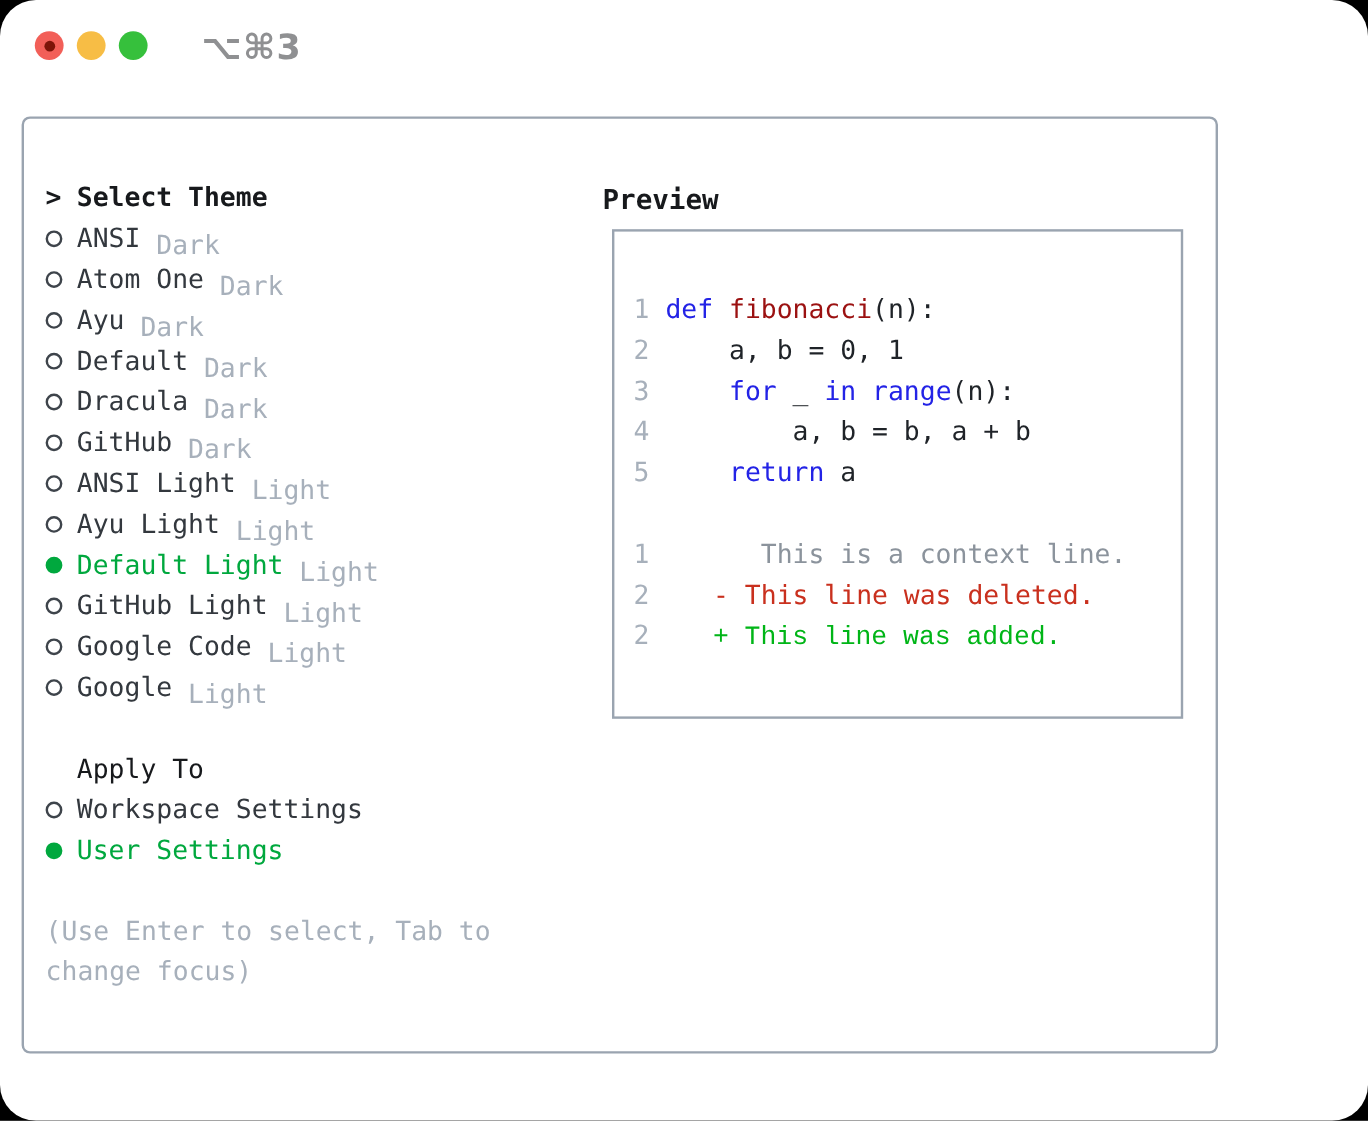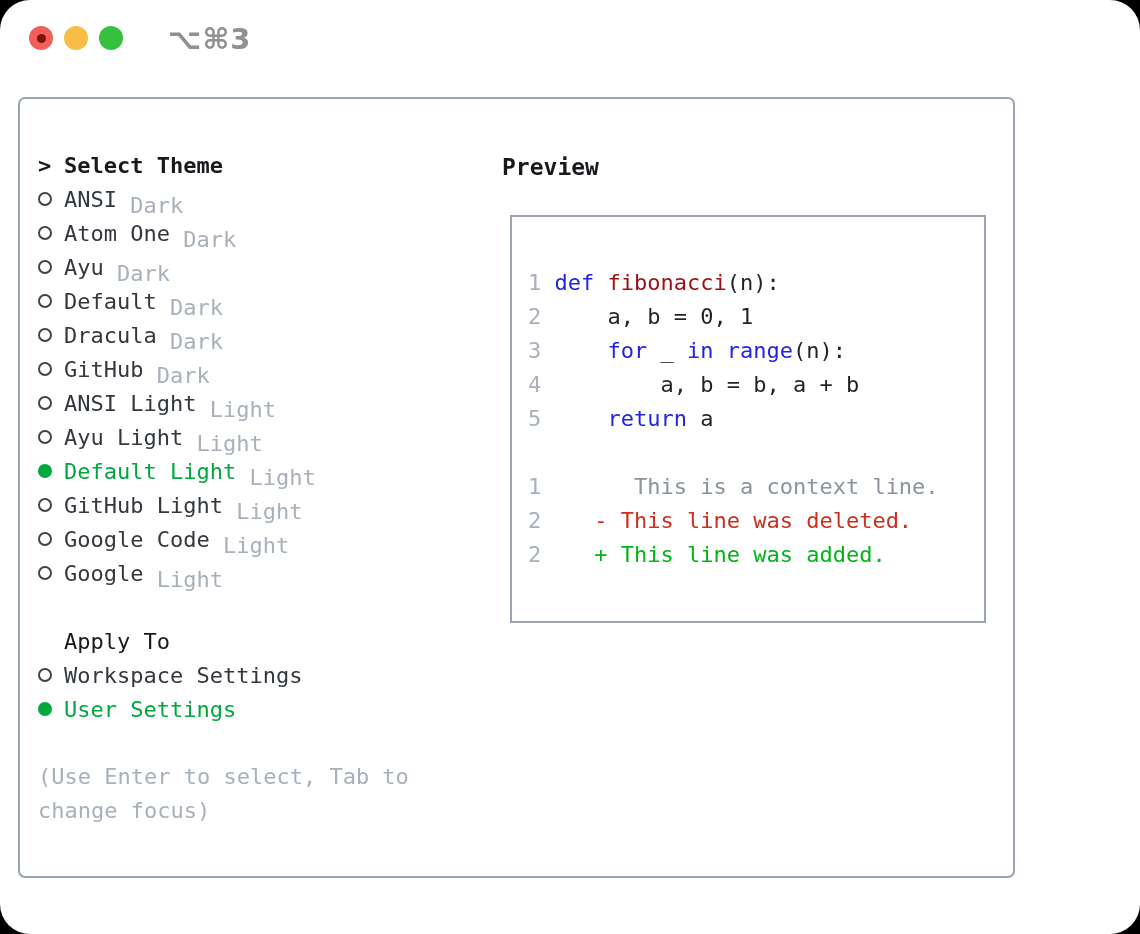--- a/index.html
+++ b/index.html
@@ -55,32 +55,32 @@
   .opt-name.green{color:var(--sel-green);}
   .opt-tag{color:var(--tag-gray);margin-top:12px;}
   .spacer{height:34px;}
   .hint{color:var(--hint-gray);line-height:34px;white-space:normal;width:440px;}
   
   .preview-title{
     position:absolute;left:482px;top:51px;font-size:23px;font-weight:700;
     color:var(--header-black);line-height:34px;
   }
   .preview-box{
-    position:absolute;left:490px;top:116px;width:476px;height:408px;
+    position:absolute;left:490px;top:92px;width:476px;height:408px;
     border:2px solid var(--border-gray);background:#fff;
     padding:49px 0 0 16px;font-size:22px;overflow:hidden;
   }
   .pline{height:34px;line-height:34px;white-space:pre;}
   .num{color:var(--linenum);}
   .kw{color:var(--kw-blue);}
   .fn{color:var(--fn-red);}
   .pl{color:var(--code-plain);}
   .context{color:var(--ctx-gray);}
   .deleted{color:var(--del-red);}
-  .added{color:var(--add-green);}
+  .added{color:var(--add-green);font-family:Liberation Mono, monospace;}
 </style>
 </head>
 <body>
 
 <div class="window">
 
   <div class="titlebar">
     <div class="traffic-lights">
       <span class="light red">
           <span class="dot"></span>

